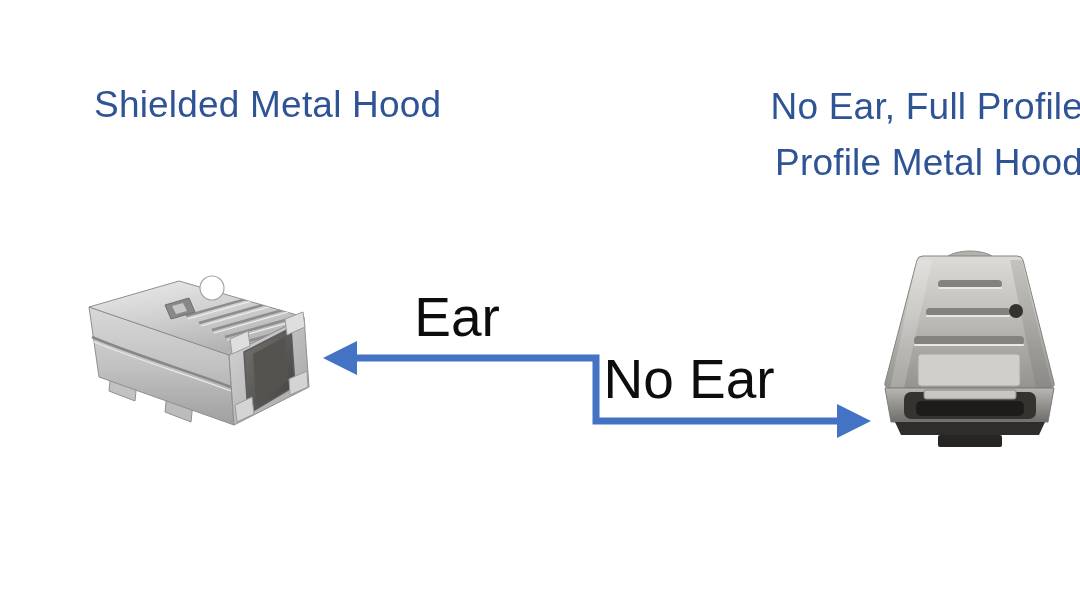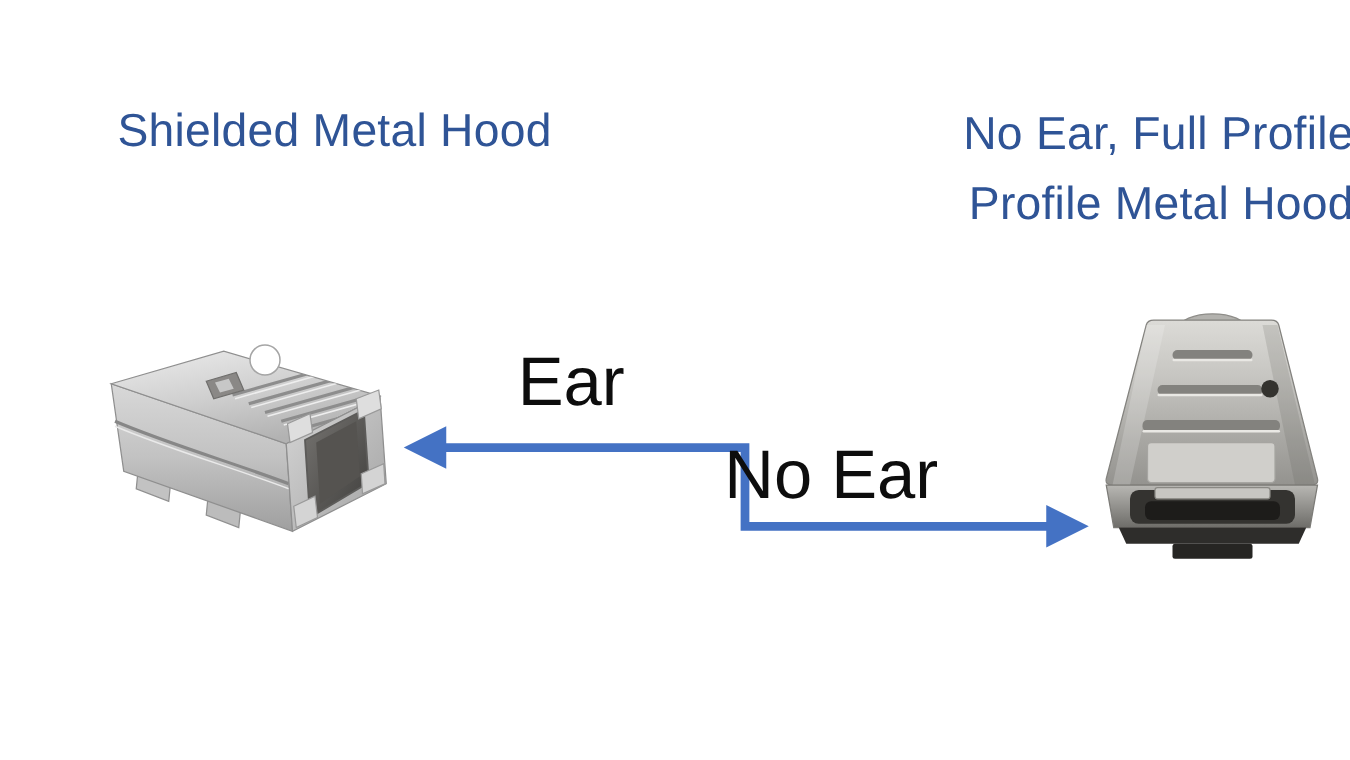--- a/index.html
+++ b/index.html
@@ -38,25 +38,25 @@
   .flow-label {
     position: absolute;
     color: var(--label-ink, #0d0d0d);
     font-size: 55px;
     line-height: 1;
     text-align: center;
     white-space: nowrap;
   }
   .ear-label {
     left: 330px;
-    top: 278px;
+    top: 290px;
     width: 180px;
   }
   .no-ear-label {
-    left: 528px;
+    left: 552px;
     top: 352px;
     width: 200px;
   }
   .hood-svg, .arrow-svg {
     position: absolute;
     display: block;
   }
   .left-hood {
     left: 42px;
     top: 275px;

